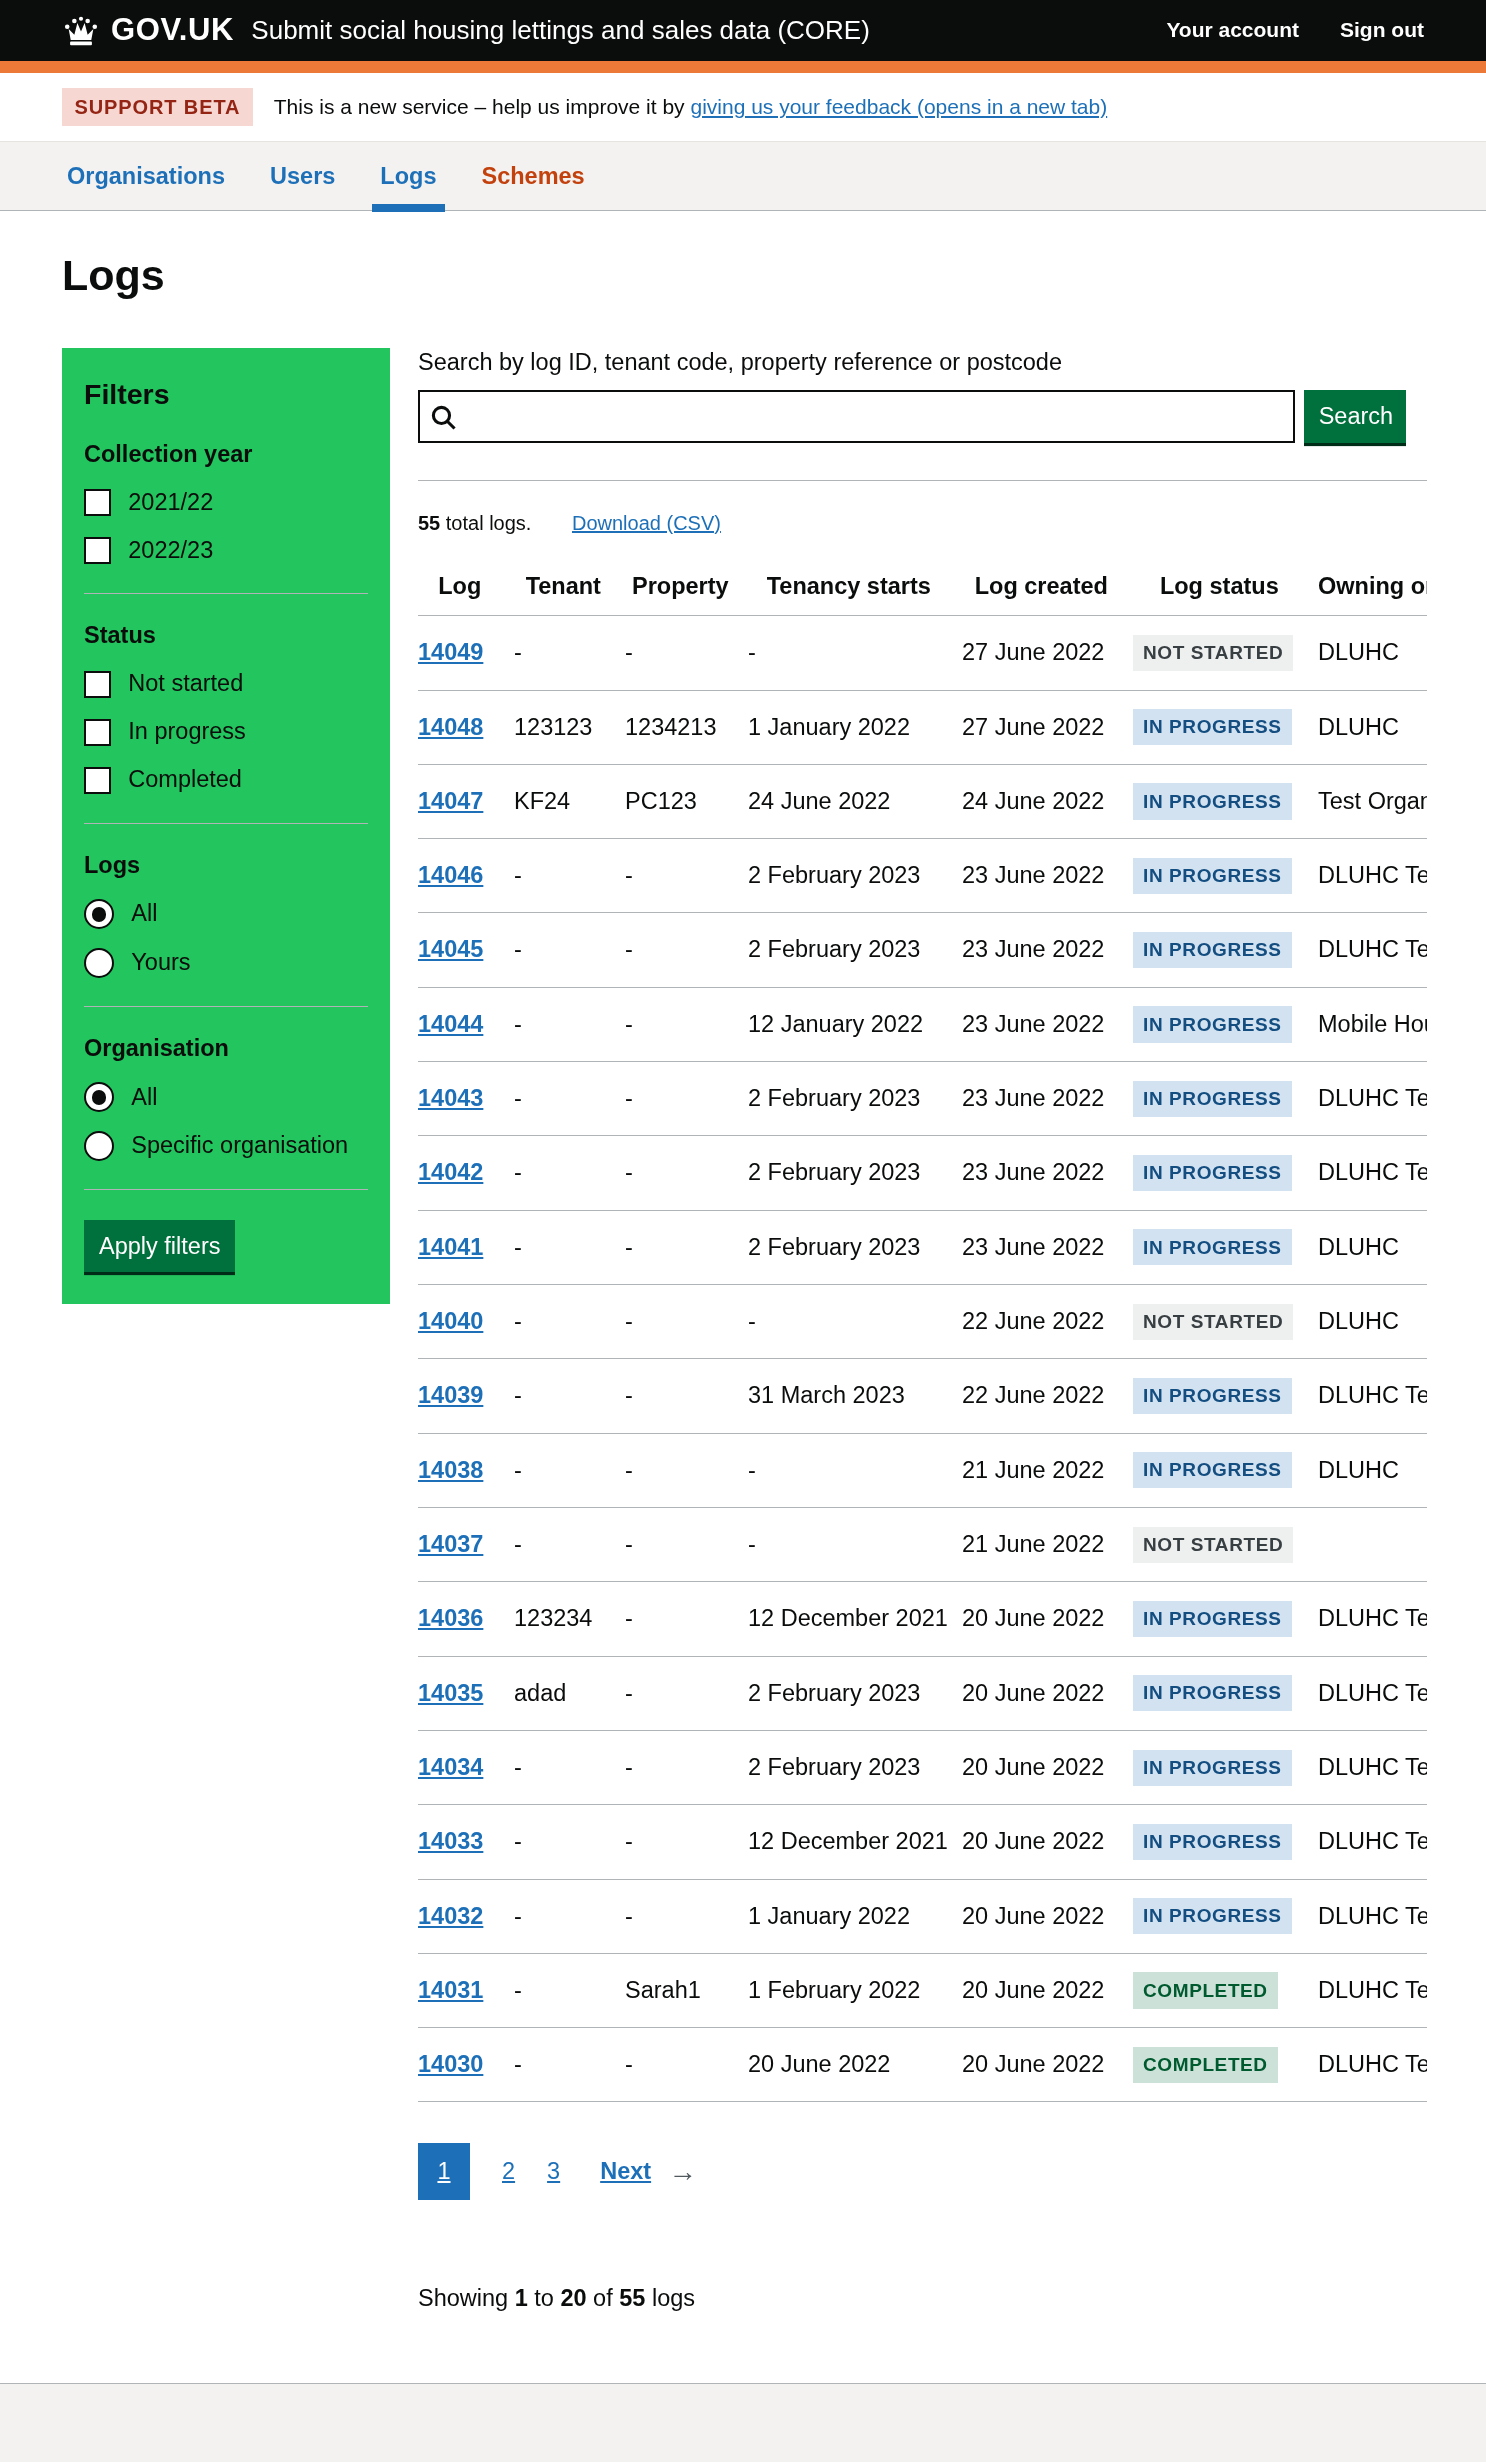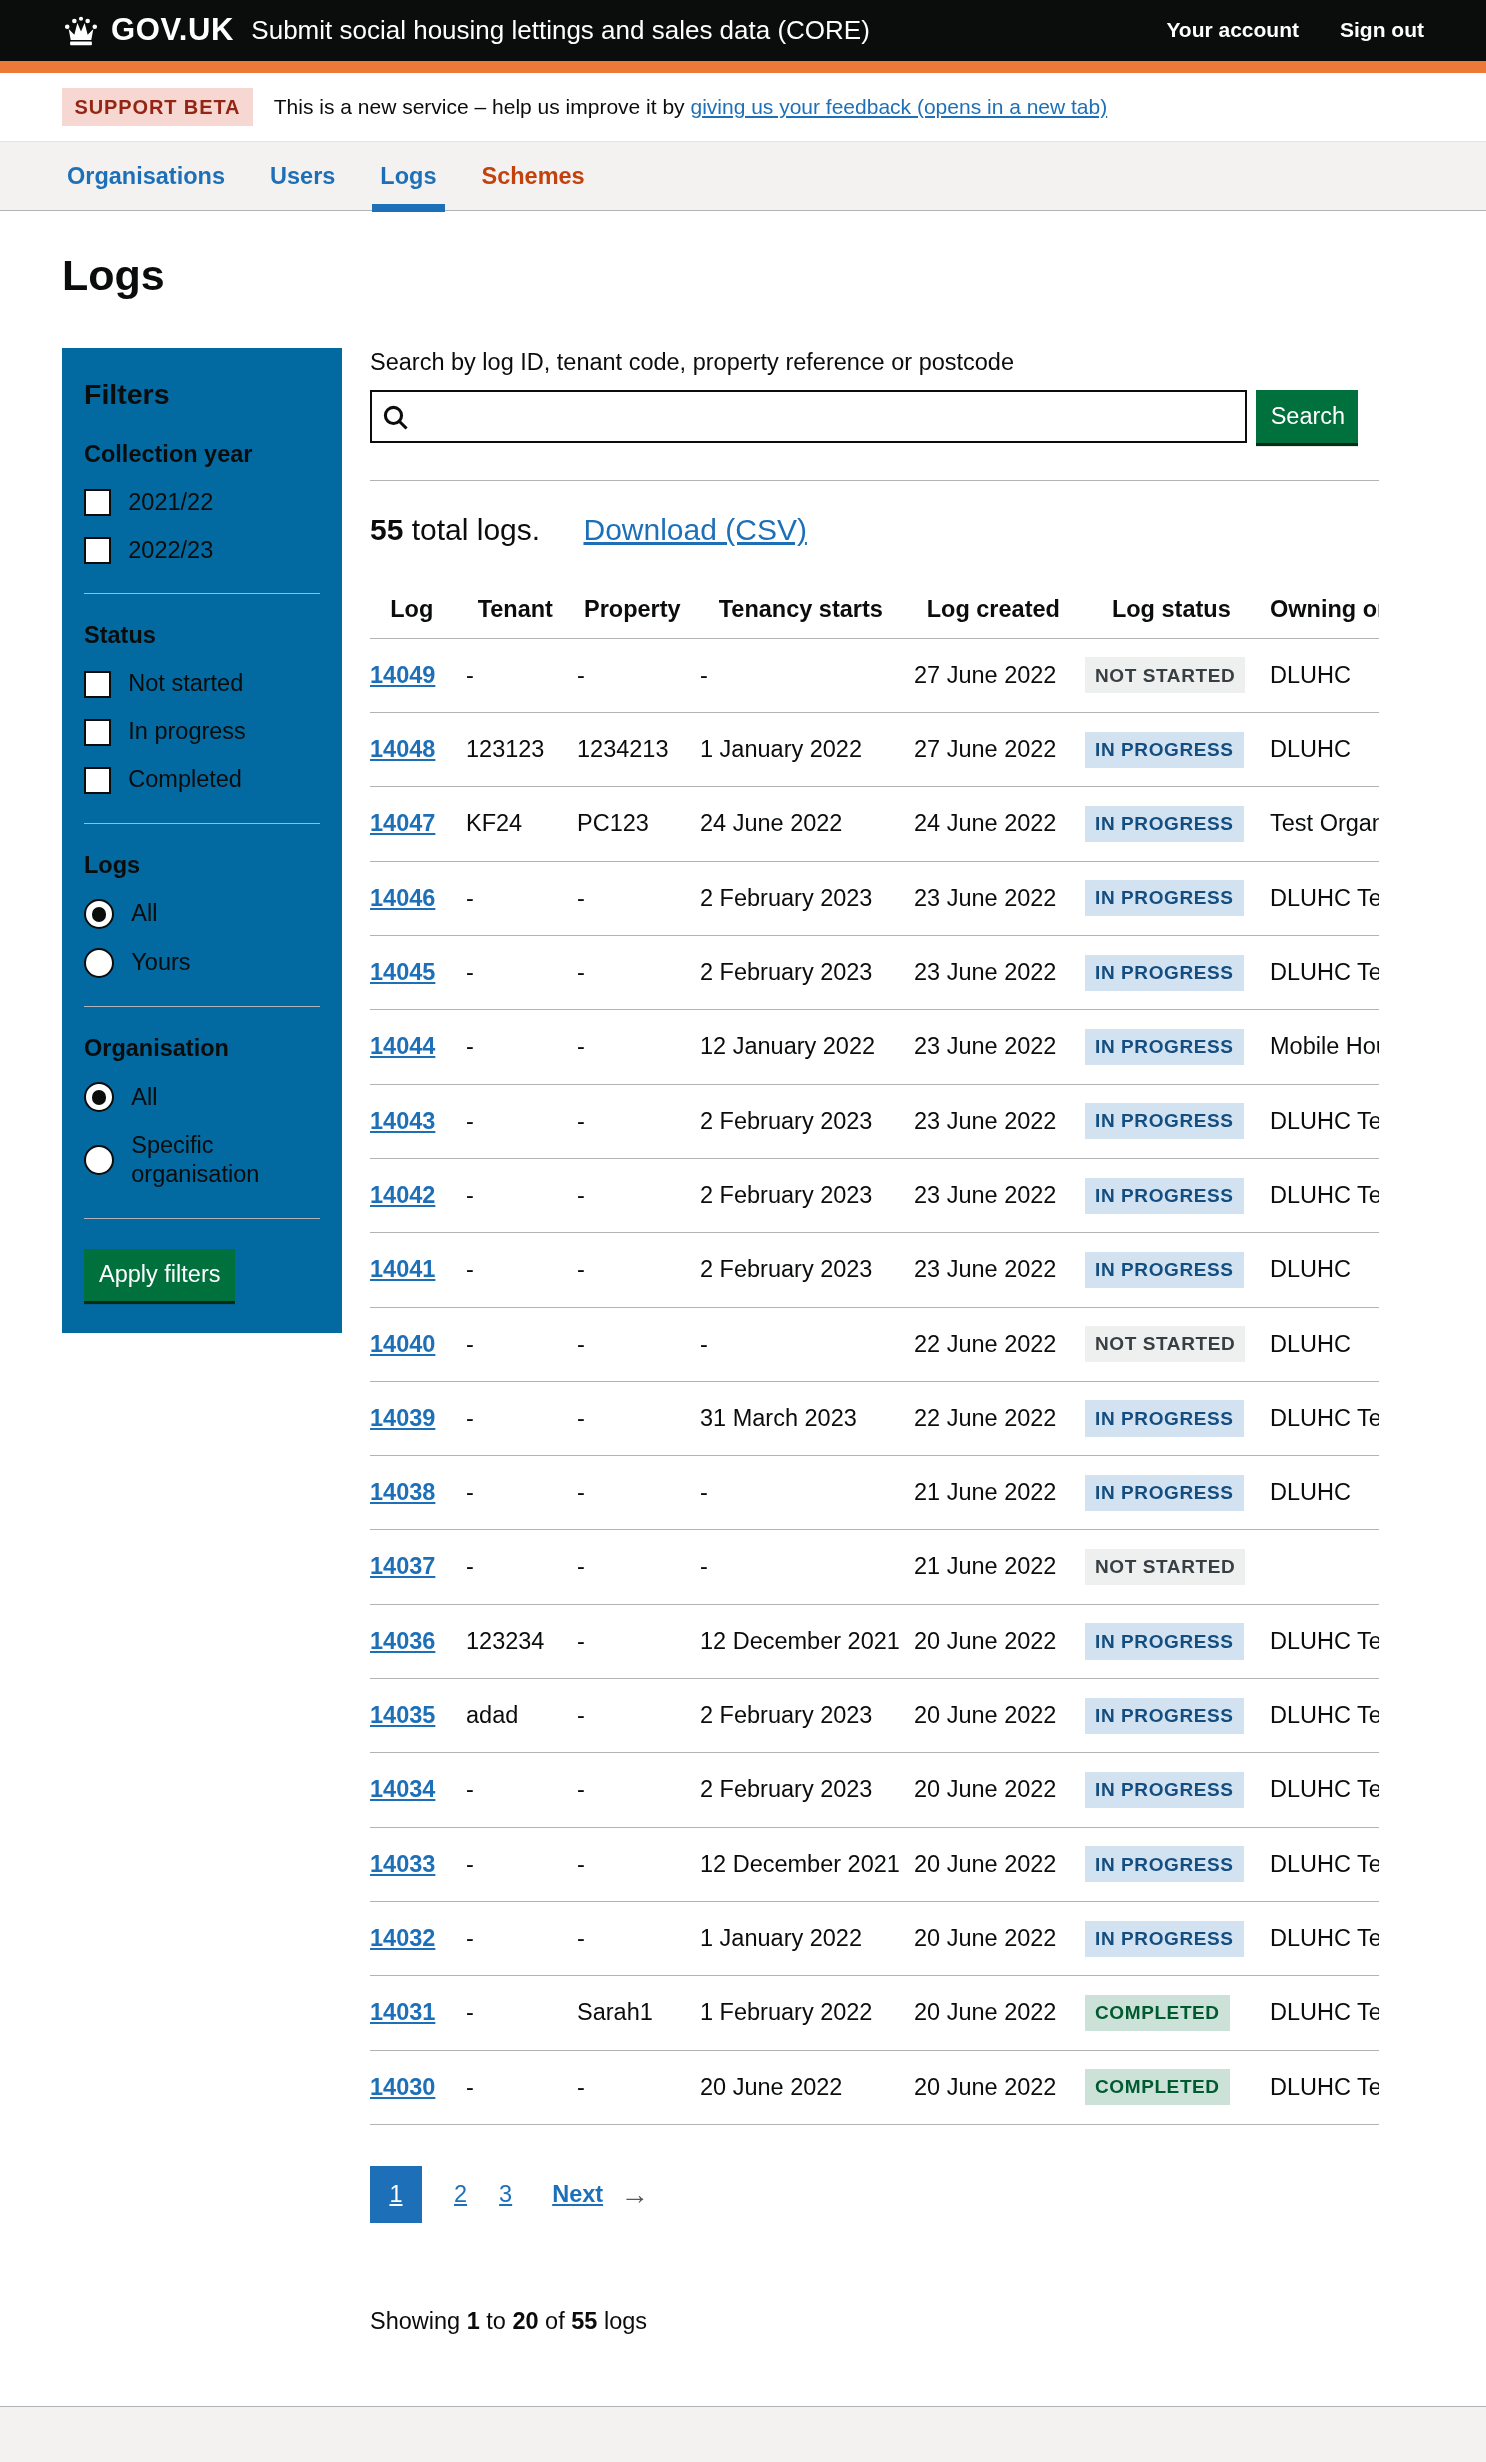--- a/index.html
+++ b/index.html
@@ -34,21 +34,21 @@
   
   .main { padding: 0 62px; }
   .page-title { font-size: 43px; font-weight: 700; margin: 38px 0 0; }
   .btn-green { display: inline-block; border: 0; color: #fff; font-size: 23.5px; font-family: inherit;
     padding: 12.4px 15px; cursor: pointer; }
   .create-btn { margin-top: 35px; }
 
   .layout { display: flex; align-items: flex-start; margin-top: 46px; }
 
   
-  .filters-panel { width: 280px; flex: none; background: #0369a1; padding: 28.5px 22px 32px; }
+  .filters-panel { width: 328px; flex: none; background: #22c55e; padding: 28.5px 22px 32px; }
   .filters-title { font-size: 28.5px; font-weight: 700; margin: 0; }
   .filter-group-label { font-size: 23.5px; font-weight: 700; margin: 27px 0 3.7px; }
   .option-row { display: flex; align-items: center; margin-top: 18.6px; cursor: pointer; }
   .cb { width: 27px; height: 27px; border: 2.5px solid #0b0c0c; background: #fff; flex: none; }
   .rb { width: 30px; height: 30px; border: 2.5px solid #0b0c0c; border-radius: 50%; background: #fff; flex: none; position: relative; }
   .rb.checked::after { content: ""; position: absolute; inset: 5.6px; border-radius: 50%; background: #0b0c0c; }
   .option-label { margin-left: 17.3px; font-size: 23.5px; }
   .filter-divider { border: 0; border-top: 1.2px solid #b1b4b6; margin: 28.5px 0 0; }
   .apply-btn { margin-top: 30px; }
 
@@ -56,21 +56,21 @@
   .content { margin-left: 28px; width: 1009px; flex: none; }
   .search-label { font-size: 23.5px; }
   .search-row { display: flex; margin-top: 12.4px; }
   .search-box { position: relative; width: 877px; flex: none; }
   .search-input { width: 100%; height: 53px; border: 2.5px solid #0b0c0c; font-size: 23.5px; font-family: inherit;
     padding: 0 12.4px 0 48px; outline: none; background: #fff; }
   .search-icon { position: absolute; left: 11px; top: 12.4px; width: 28.5px; height: 28.5px; }
   .search-btn { margin-left: 8.7px; width: 102px; height: 53px; font-size: 23.5px; }
 
   .results-divider { border: 0; border-top: 1.9px solid #b1b4b6; margin: 37px 0 0; }
-  .results-line { margin-top: 30px; font-size: 30px; }
+  .results-line { margin-top: 30px; font-size: 20px; }
   .results-total { font-weight: 700; }
   .download-link { margin-left: 35px; }
 
   .table-wrap { width: 1009px; overflow: hidden; margin-top: 16px; }
   table.logs { border-collapse: collapse; table-layout: fixed; width: 1117px; }
   .logs th { text-align: center; font-weight: 700; font-size: 23.5px; padding: 16px 12.4px 13.6px 0; border-bottom: 1.9px solid #b1b4b6; white-space: nowrap; }
   .logs td { font-size: 23.5px; padding: 18.6px 12.4px 18.6px 0; border-bottom: 1.2px solid #b1b4b6; white-space: nowrap; vertical-align: middle; }
   .log-link { font-weight: 700; }
   .tag { display: inline-block; font-weight: 700; font-size: 19px; letter-spacing: 0.6px; padding: 6.2px 10px; white-space: nowrap; }
 

